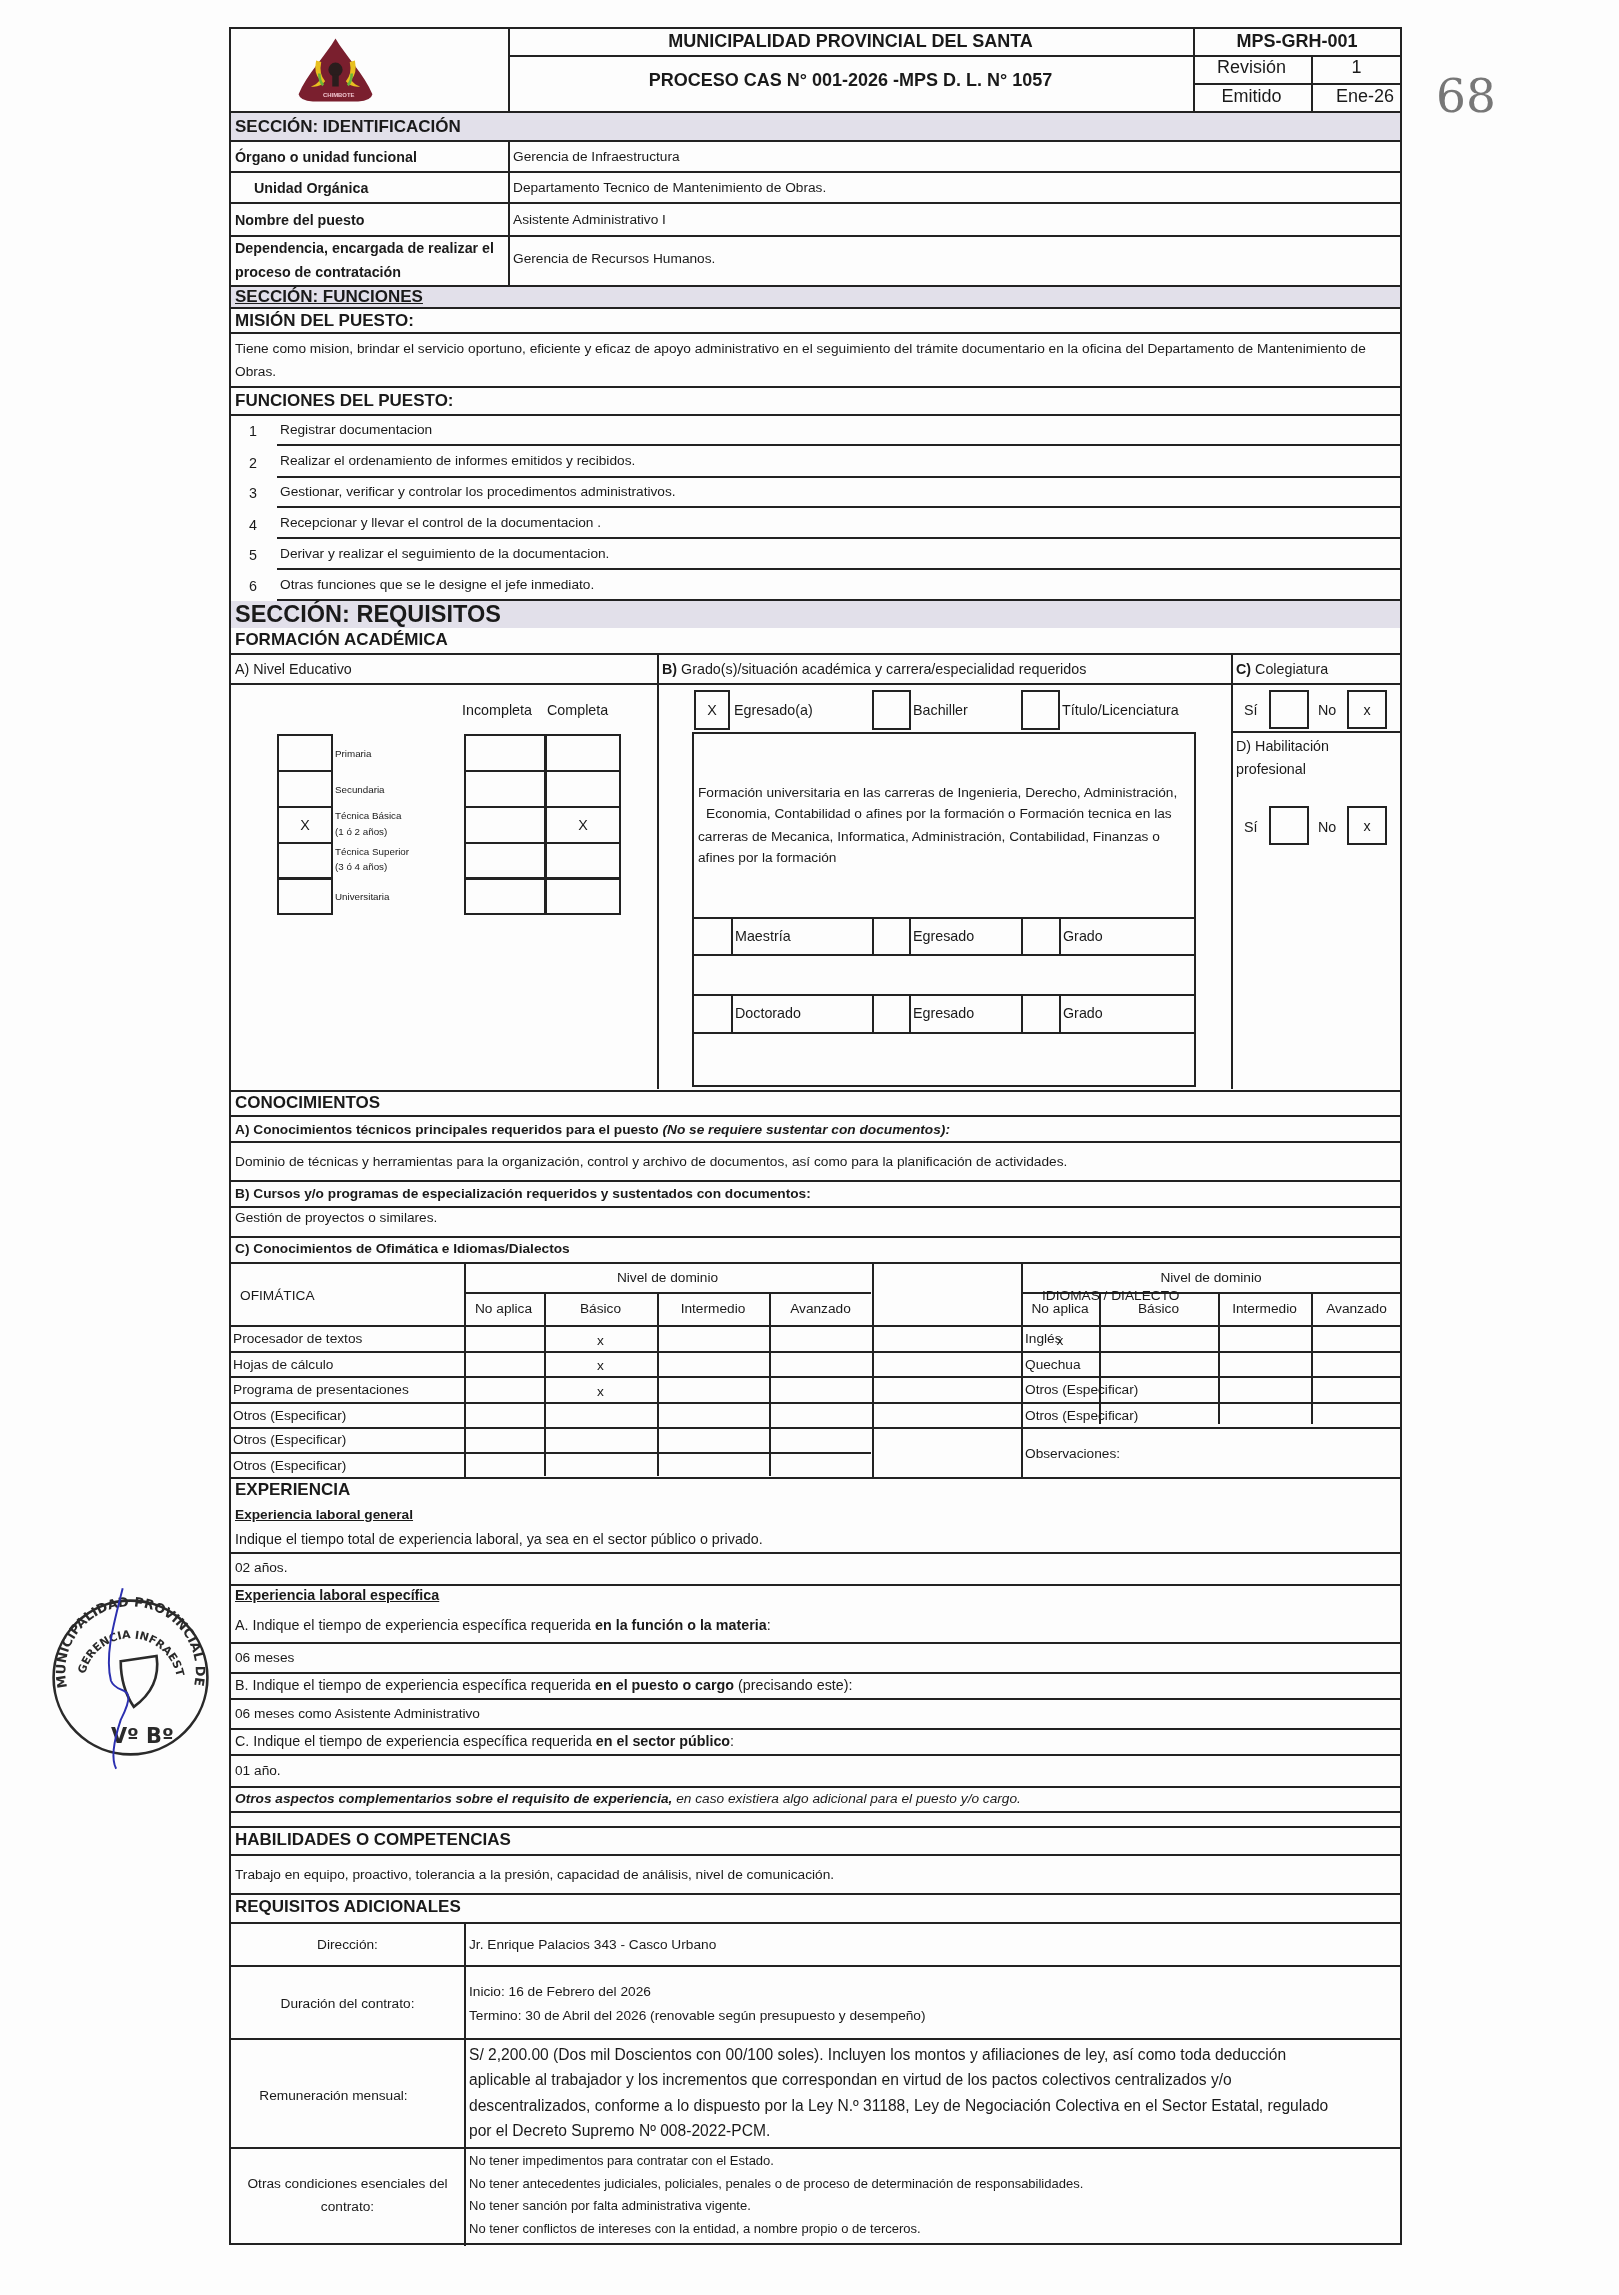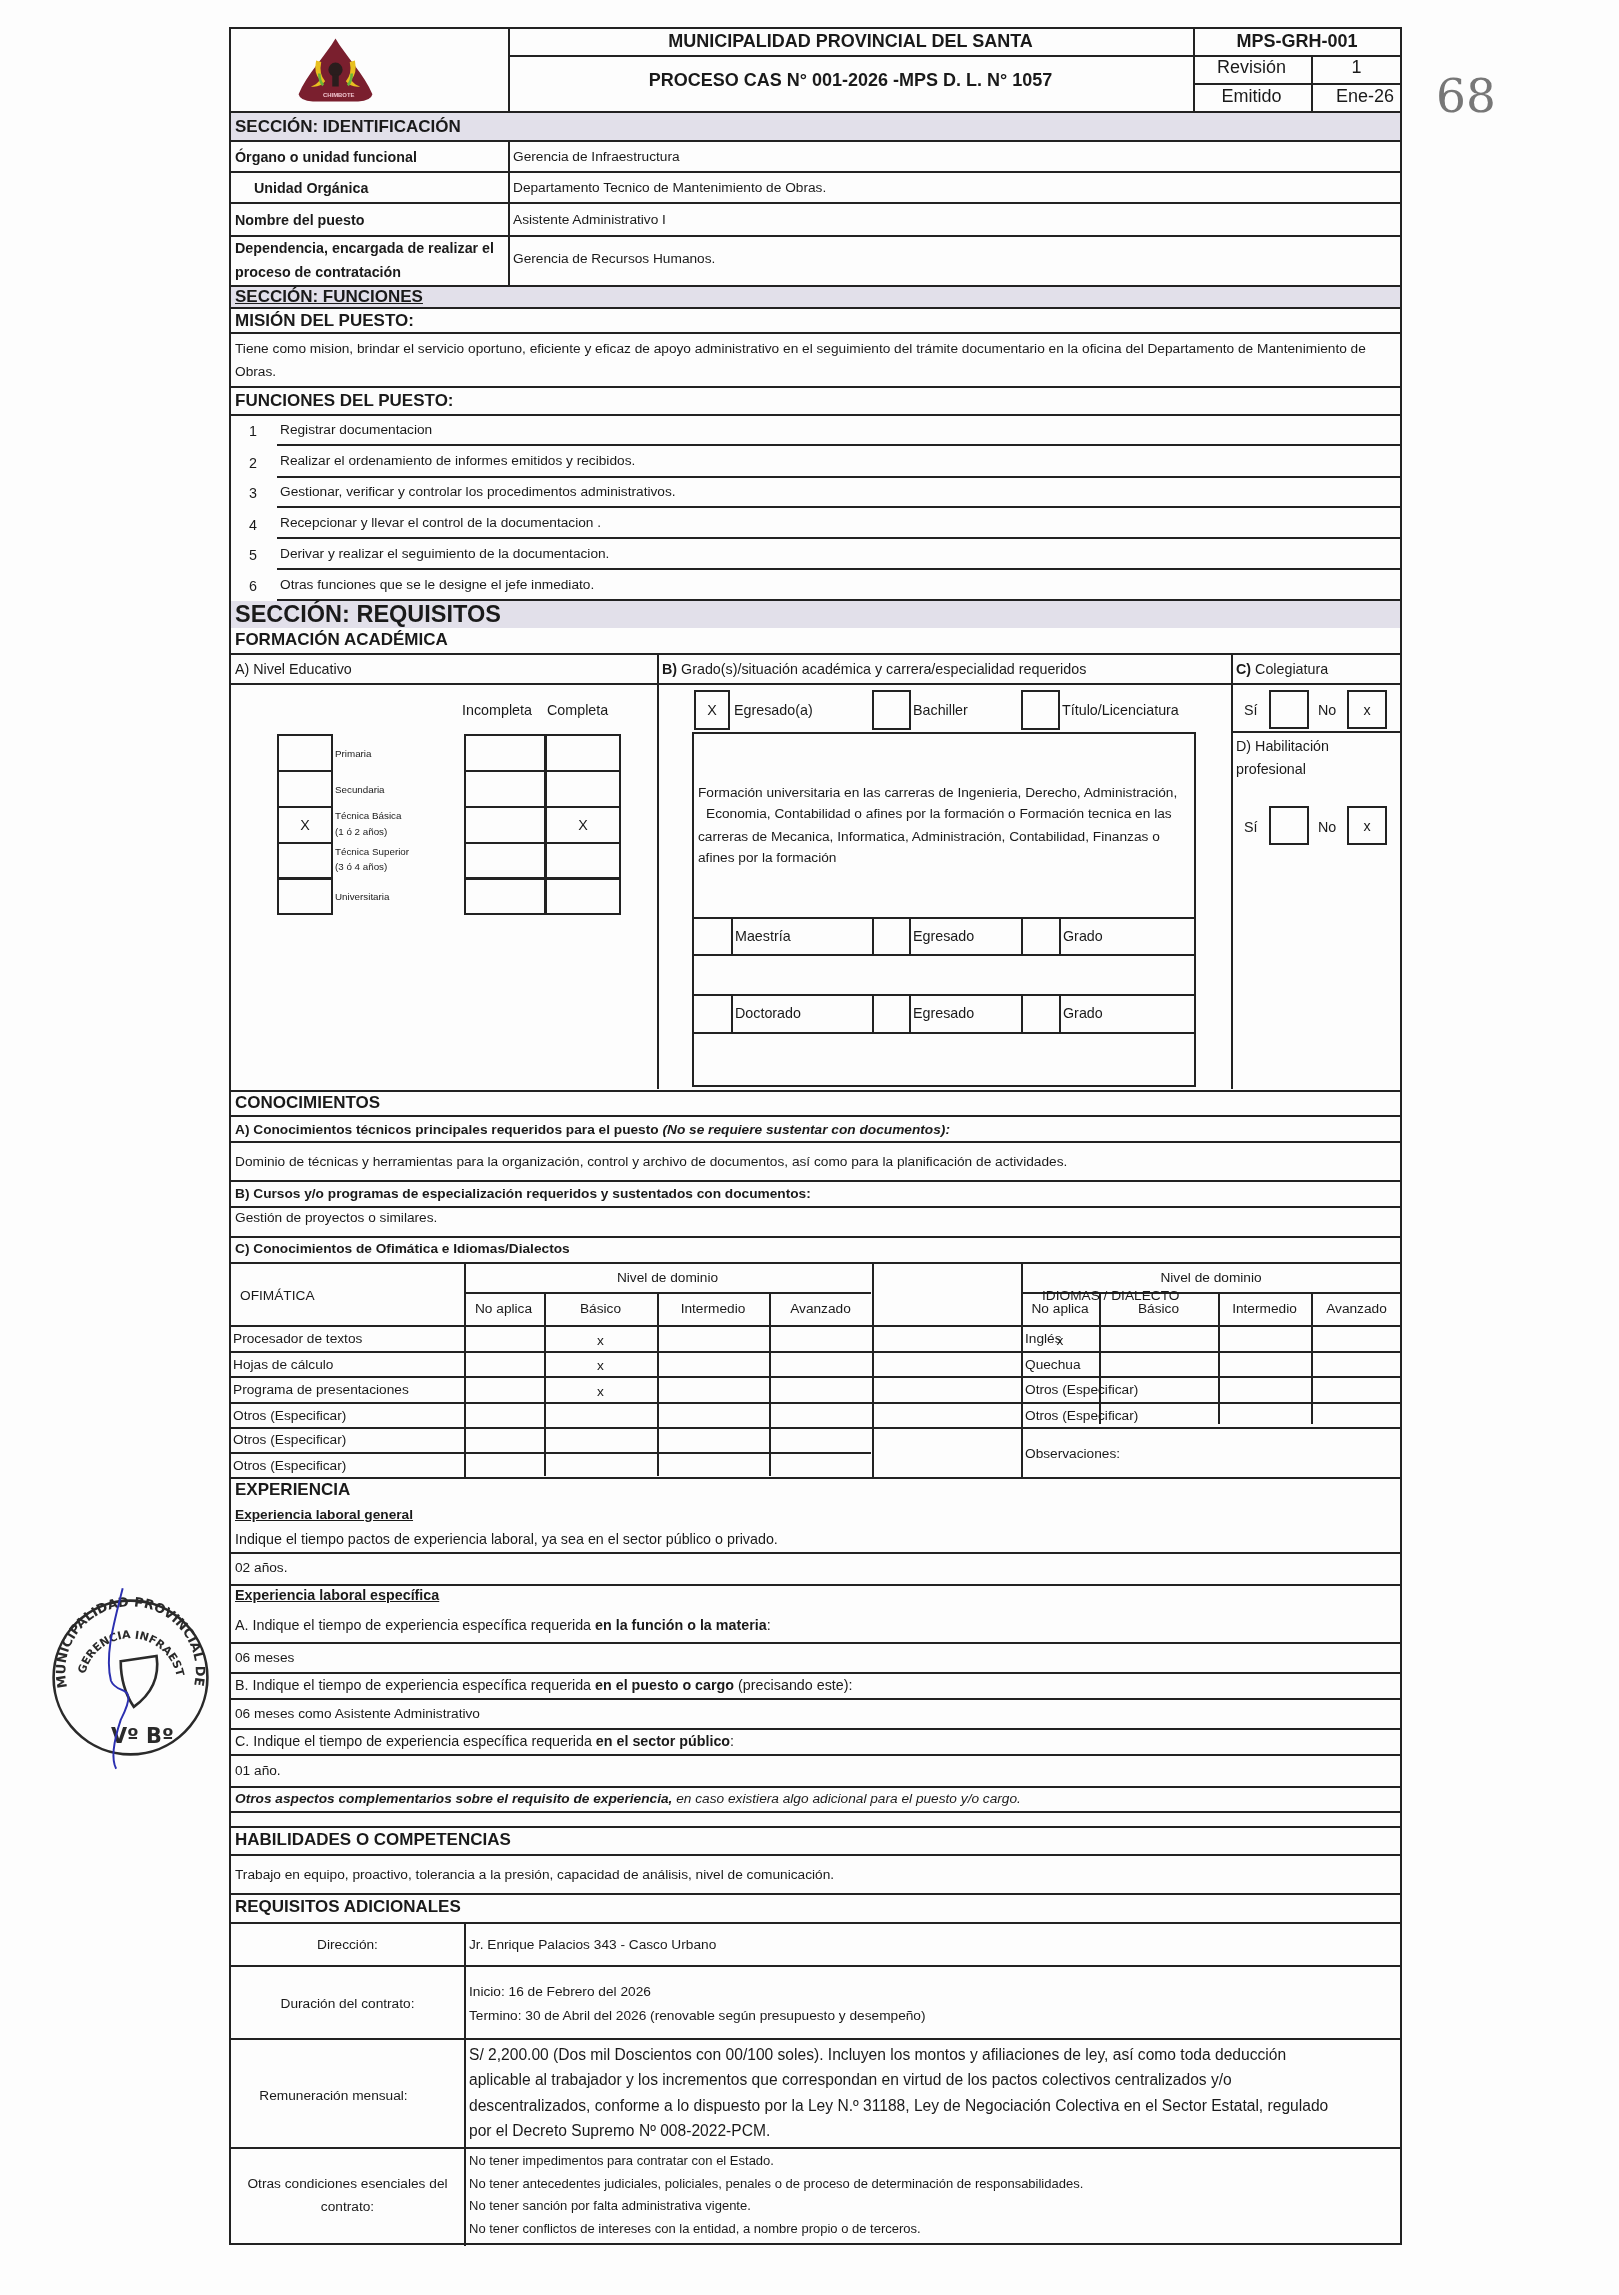--- a/index.html
+++ b/index.html
@@ -274,21 +274,21 @@
   <div class="txt f21" style="left:1025px;top:1408px;">Otros (Especificar)</div>
   <div class="txt f21" style="left:1021px;width:78px;top:1333px;text-align:center;">x</div>
 
   <div class="txt f21" style="left:1025px;top:1446px;">Observaciones:</div>
   <div class="txt f21" style="left:1027px;top:1446px;"></div>
 </div>
 
 <div>
   <div class="txt b f26" style="left:235px;top:1480px;">EXPERIENCIA</div>
   <div class="txt b f21" style="left:235px;top:1507px;text-decoration:underline;">Experiencia laboral general</div>
-  <div class="txt f22" style="left:235px;top:1531px;">Indique el tiempo pactos de experiencia laboral, ya sea en el sector público o privado.</div>
+  <div class="txt f22" style="left:235px;top:1531px;">Indique el tiempo total de experiencia laboral, ya sea en el sector público o privado.</div>
   <div class="hl" style="left:229px;top:1552px;width:1173px;"></div>
   <div class="txt f21" style="left:235px;top:1560px;">02 años.</div>
   <div class="hl" style="left:229px;top:1584px;width:1173px;"></div>
   <div class="txt b f22" style="left:235px;top:1587px;text-decoration:underline;">Experiencia laboral específica</div>
   <div class="txt f22" style="left:235px;top:1617px;"><span>A. Indique el tiempo de experiencia específica requerida </span><b>en la función o la materia</b><span>:</span></div>
   <div class="hl" style="left:229px;top:1642px;width:1173px;"></div>
   <div class="txt f21" style="left:235px;top:1650px;">06 meses</div>
   <div class="hl" style="left:229px;top:1672px;width:1173px;"></div>
   <div class="txt f22" style="left:235px;top:1677px;"><span>B. Indique el tiempo de experiencia específica requerida </span><b>en el puesto o cargo</b><span> (precisando este):</span></div>
   <div class="hl" style="left:229px;top:1698px;width:1173px;"></div>

